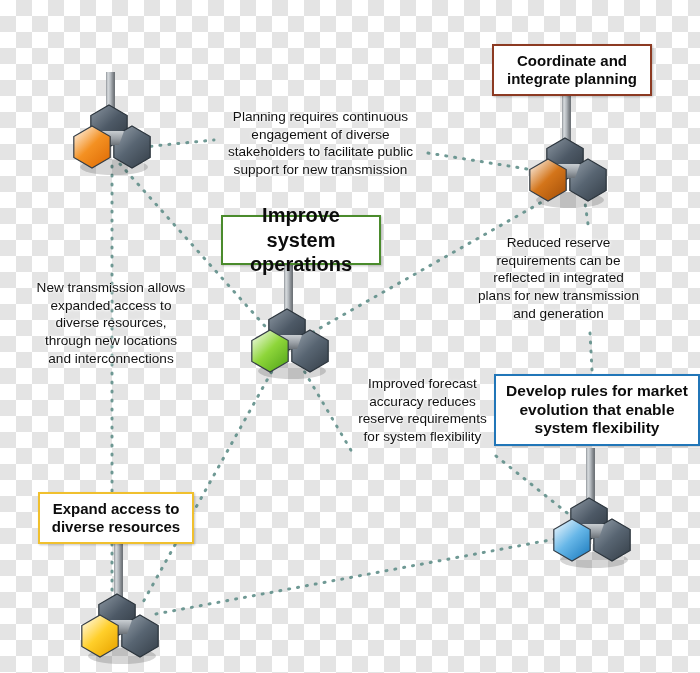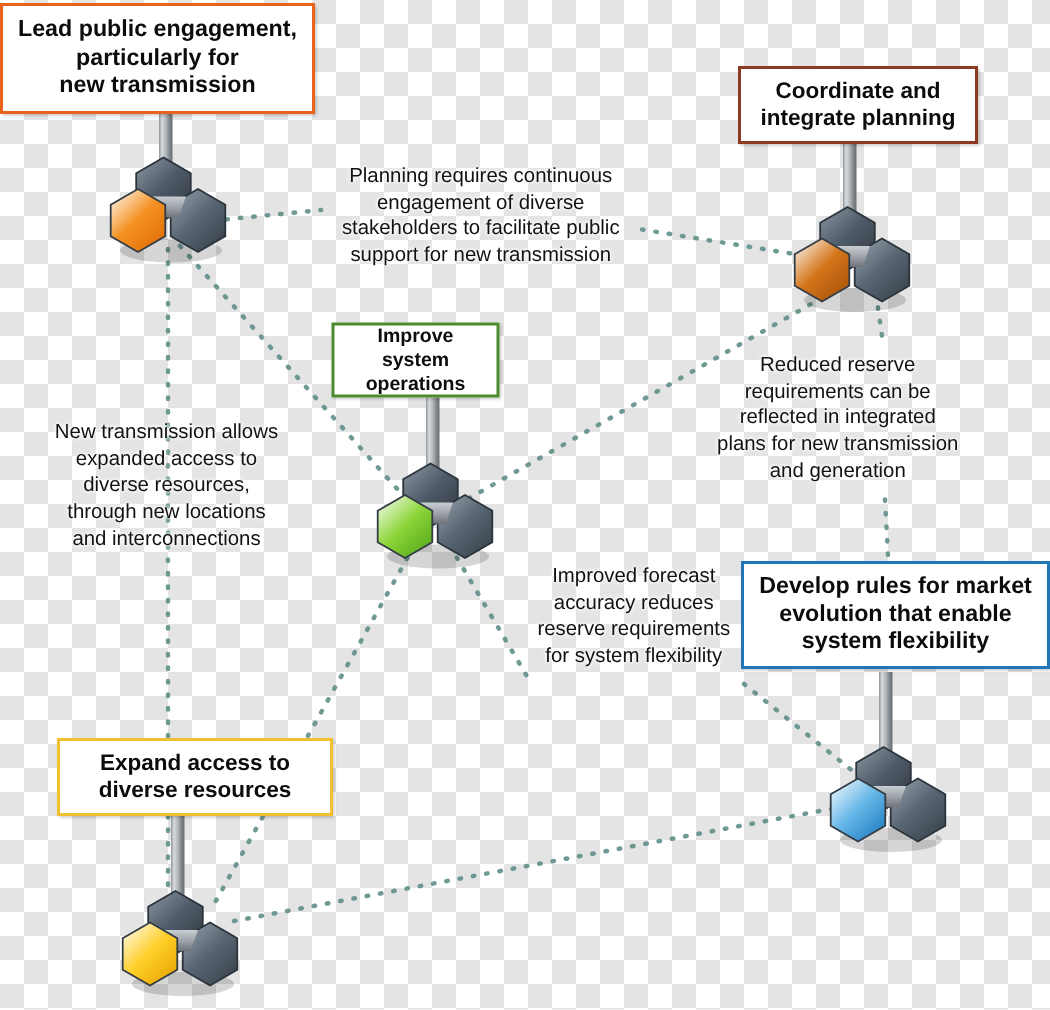--- a/index.html
+++ b/index.html
@@ -162,33 +162,30 @@
         <g>
           <ellipse cx="122" cy="656" rx="34" ry="8" fill="rgba(0,0,0,0.16)"></ellipse>
           <path d="M117.00 594.00 L135.19 604.50 L135.19 625.50 L117.00 636.00 L98.81 625.50 L98.81 604.50 Z" fill="url(#gSteel2)" stroke="#2b343c" stroke-width="1.2"></path>
           <path d="M140.00 615.00 L158.19 625.50 L158.19 646.50 L140.00 657.00 L121.81 646.50 L121.81 625.50 Z" fill="url(#gSteel)" stroke="#2b343c" stroke-width="1.2"></path>
           <path d="M 104 620 L 132 620 L 127 634 L 109 634 Z" fill="url(#baseGrad)"></path>
           <path d="M100.00 615.00 L118.19 625.50 L118.19 646.50 L100.00 657.00 L81.81 646.50 L81.81 625.50 Z" fill="url(#gC4)" stroke="#333c45" stroke-width="1.2"></path>
         </g>
       </svg>
     </div>
 
-  <div class="card" id="card-0" style="left: 0px; top: 2px; width: 210px; height: 74px; border-color: rgb(232, 100, 30); font-size: 15.5px;">
-    <span>Lead public engagement,<br>particularly for<br>new transmission</span>
-  </div>
   <div class="card" id="card-1" style="left: 492px; top: 44px; width: 160px; height: 52px; border-color: rgb(140, 58, 34); font-size: 15px;">
     <span>Coordinate and<br>integrate planning</span>
   </div>
-  <div class="card" id="card-2" style="left: 221px; top: 215px; width: 112px; height: 50px; border-color: rgb(74, 139, 44); font-size: 13px;">
+  <div class="card" id="card-2" style="left: 221px; top: 215px; width: 160px; height: 50px; border-color: rgb(74, 139, 44); font-size: 20px;">
     <span>Improve system<br>operations</span>
   </div>
   <div class="card" id="card-3" style="left: 494px; top: 374px; width: 206px; height: 72px; border-color: rgb(33, 118, 184); font-size: 15.5px;">
     <span>Develop rules for market<br>evolution that enable<br>system flexibility</span>
   </div>
-  <div class="card" id="card-4" style="left: 38px; top: 492px; width: 184px; height: 52px; border-color: rgb(240, 192, 46); font-size: 15px;">
+  <div class="card" id="card-4" style="left: 38px; top: 492px; width: 156px; height: 52px; border-color: rgb(240, 192, 46); font-size: 15px;">
     <span>Expand access to<br>diverse resources</span>
   </div>
 
   <div class="note" id="note-0" style="left: 218px; top: 108px; width: 205px;">Planning requires continuous<br>engagement of diverse<br>stakeholders to facilitate public<br>support for new transmission</div>
   <div class="note" id="note-1" style="left: 18px; top: 279px; width: 186px;">New transmission allows<br>expanded access to<br>diverse resources,<br>through new locations<br>and interconnections</div>
   <div class="note" id="note-2" style="left: 462px; top: 234px; width: 193px;">Reduced reserve<br>requirements can be<br>reflected in integrated<br>plans for new transmission<br>and generation</div>
   <div class="note" id="note-4" style="left: 353px; top: 375px; width: 139px;">Improved forecast<br>accuracy reduces<br>reserve requirements<br>for system flexibility</div>
 
 </div>
 

